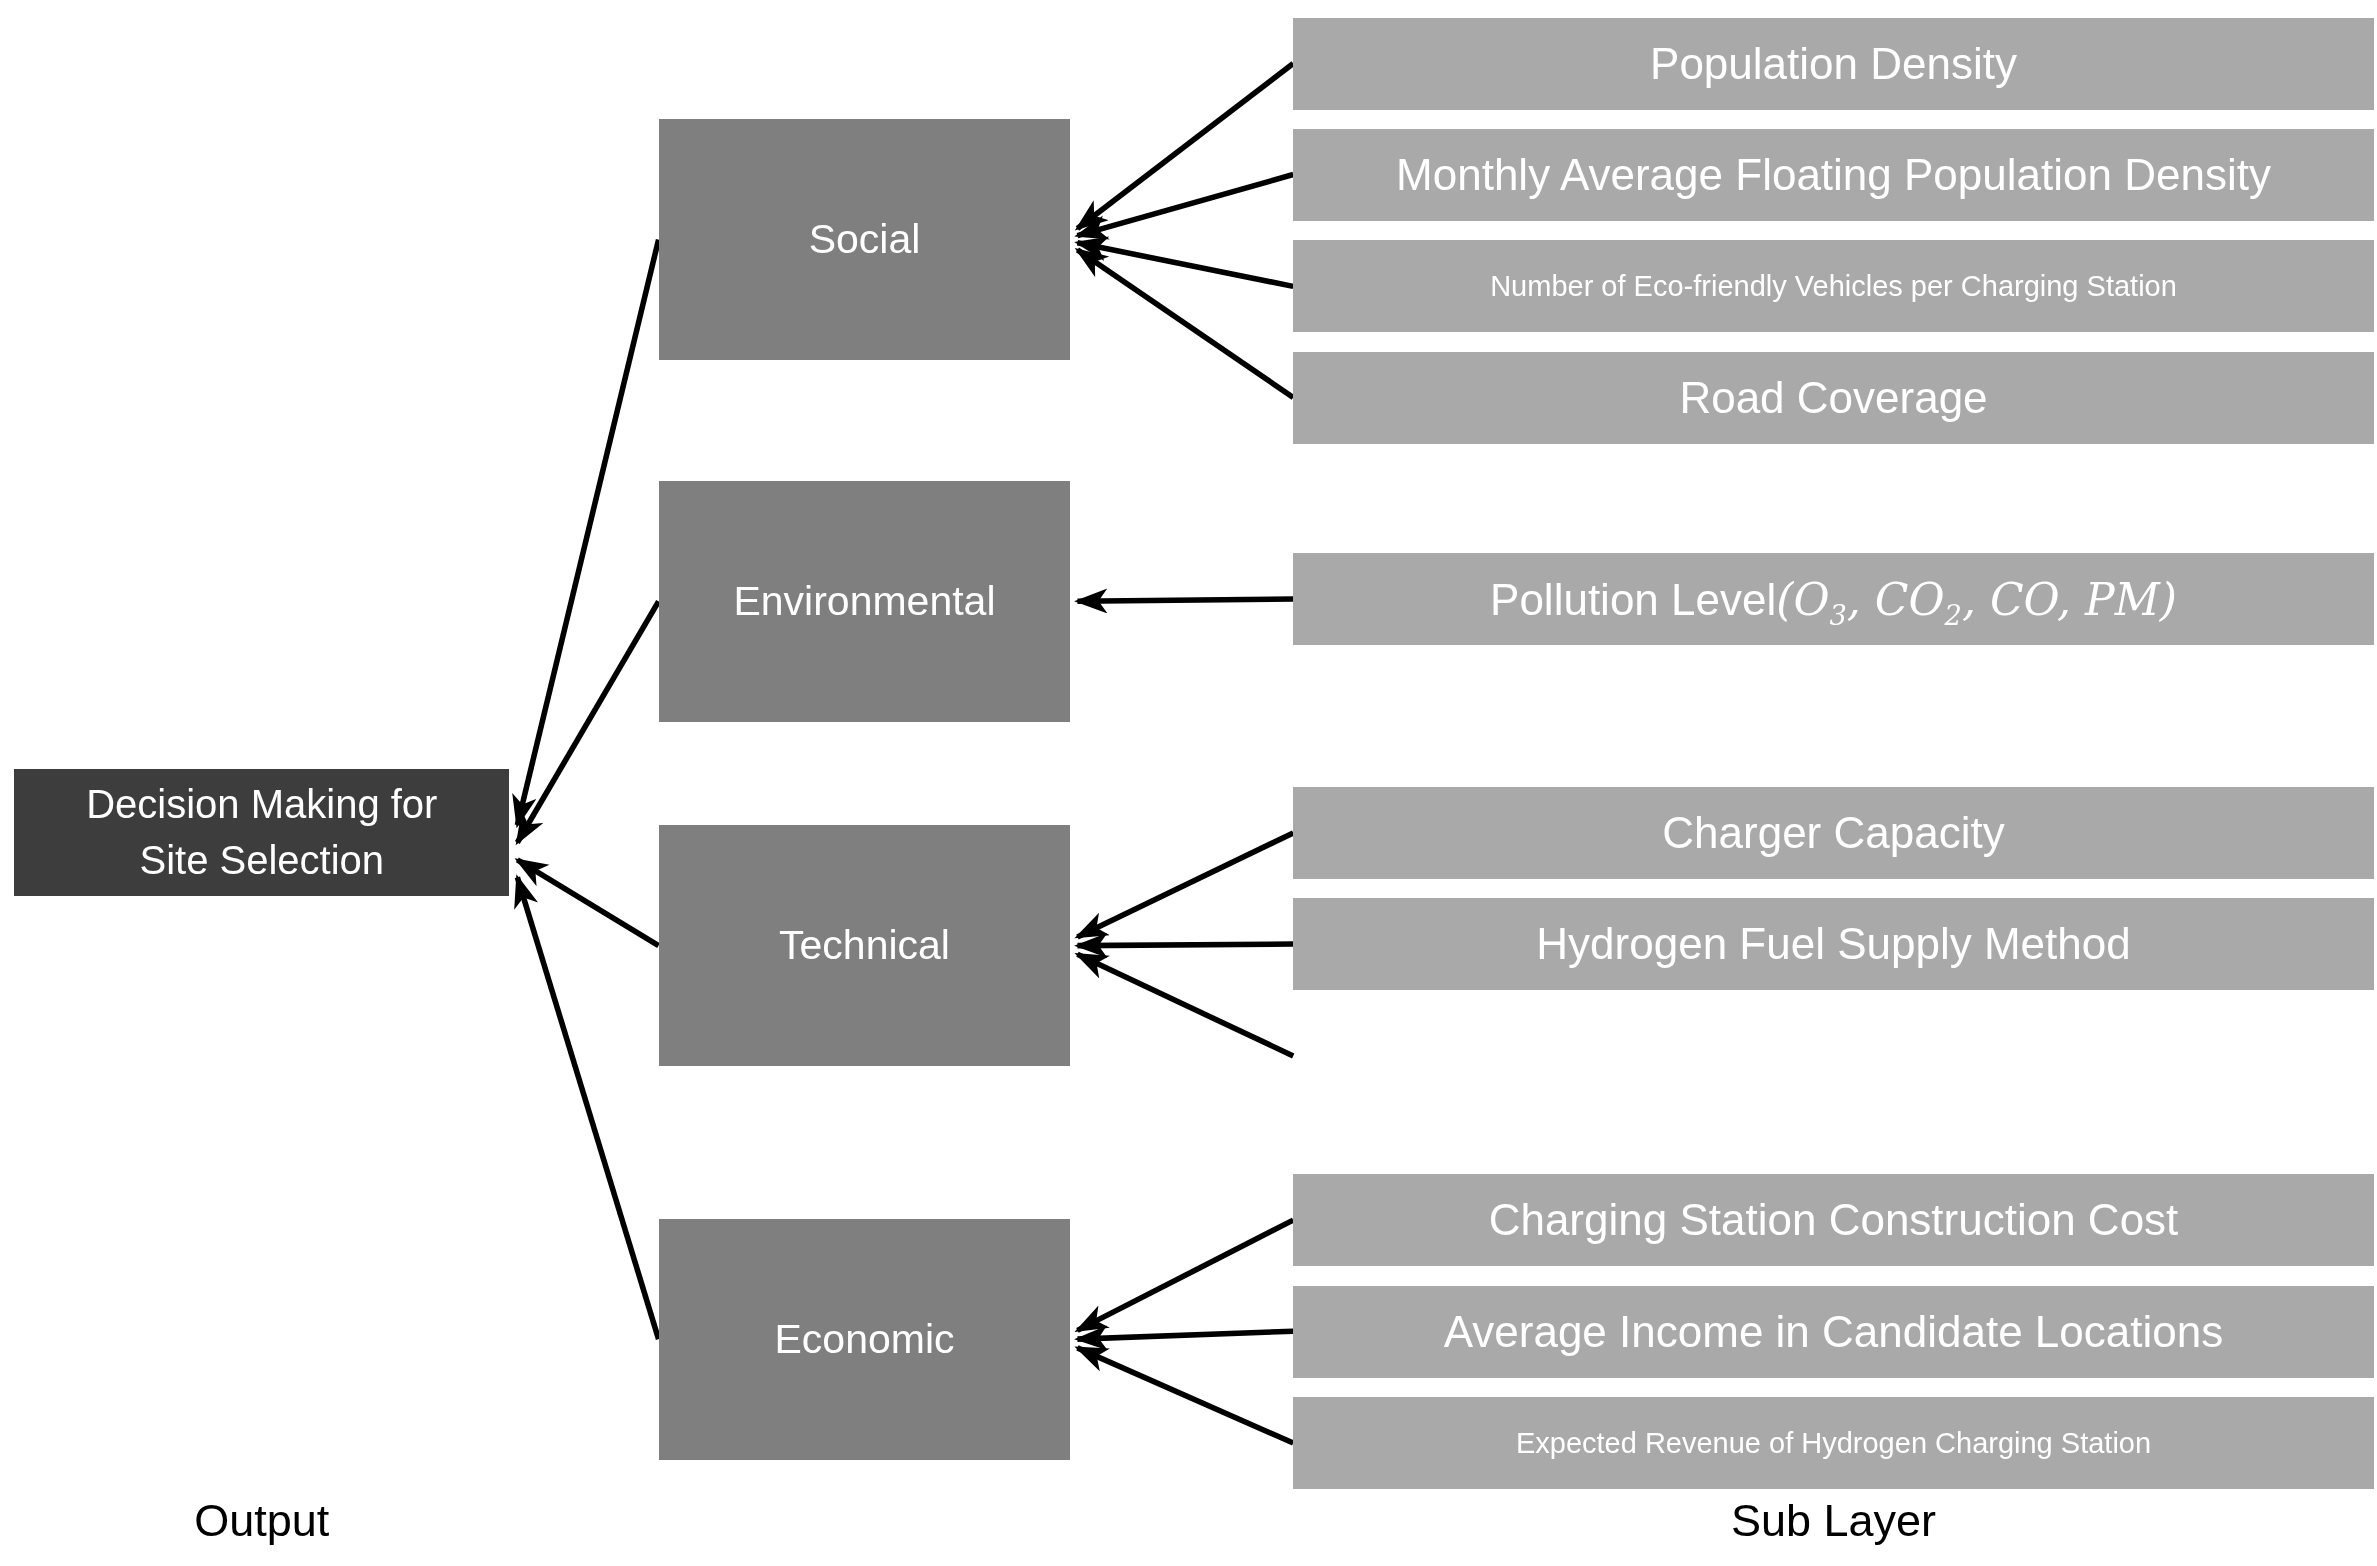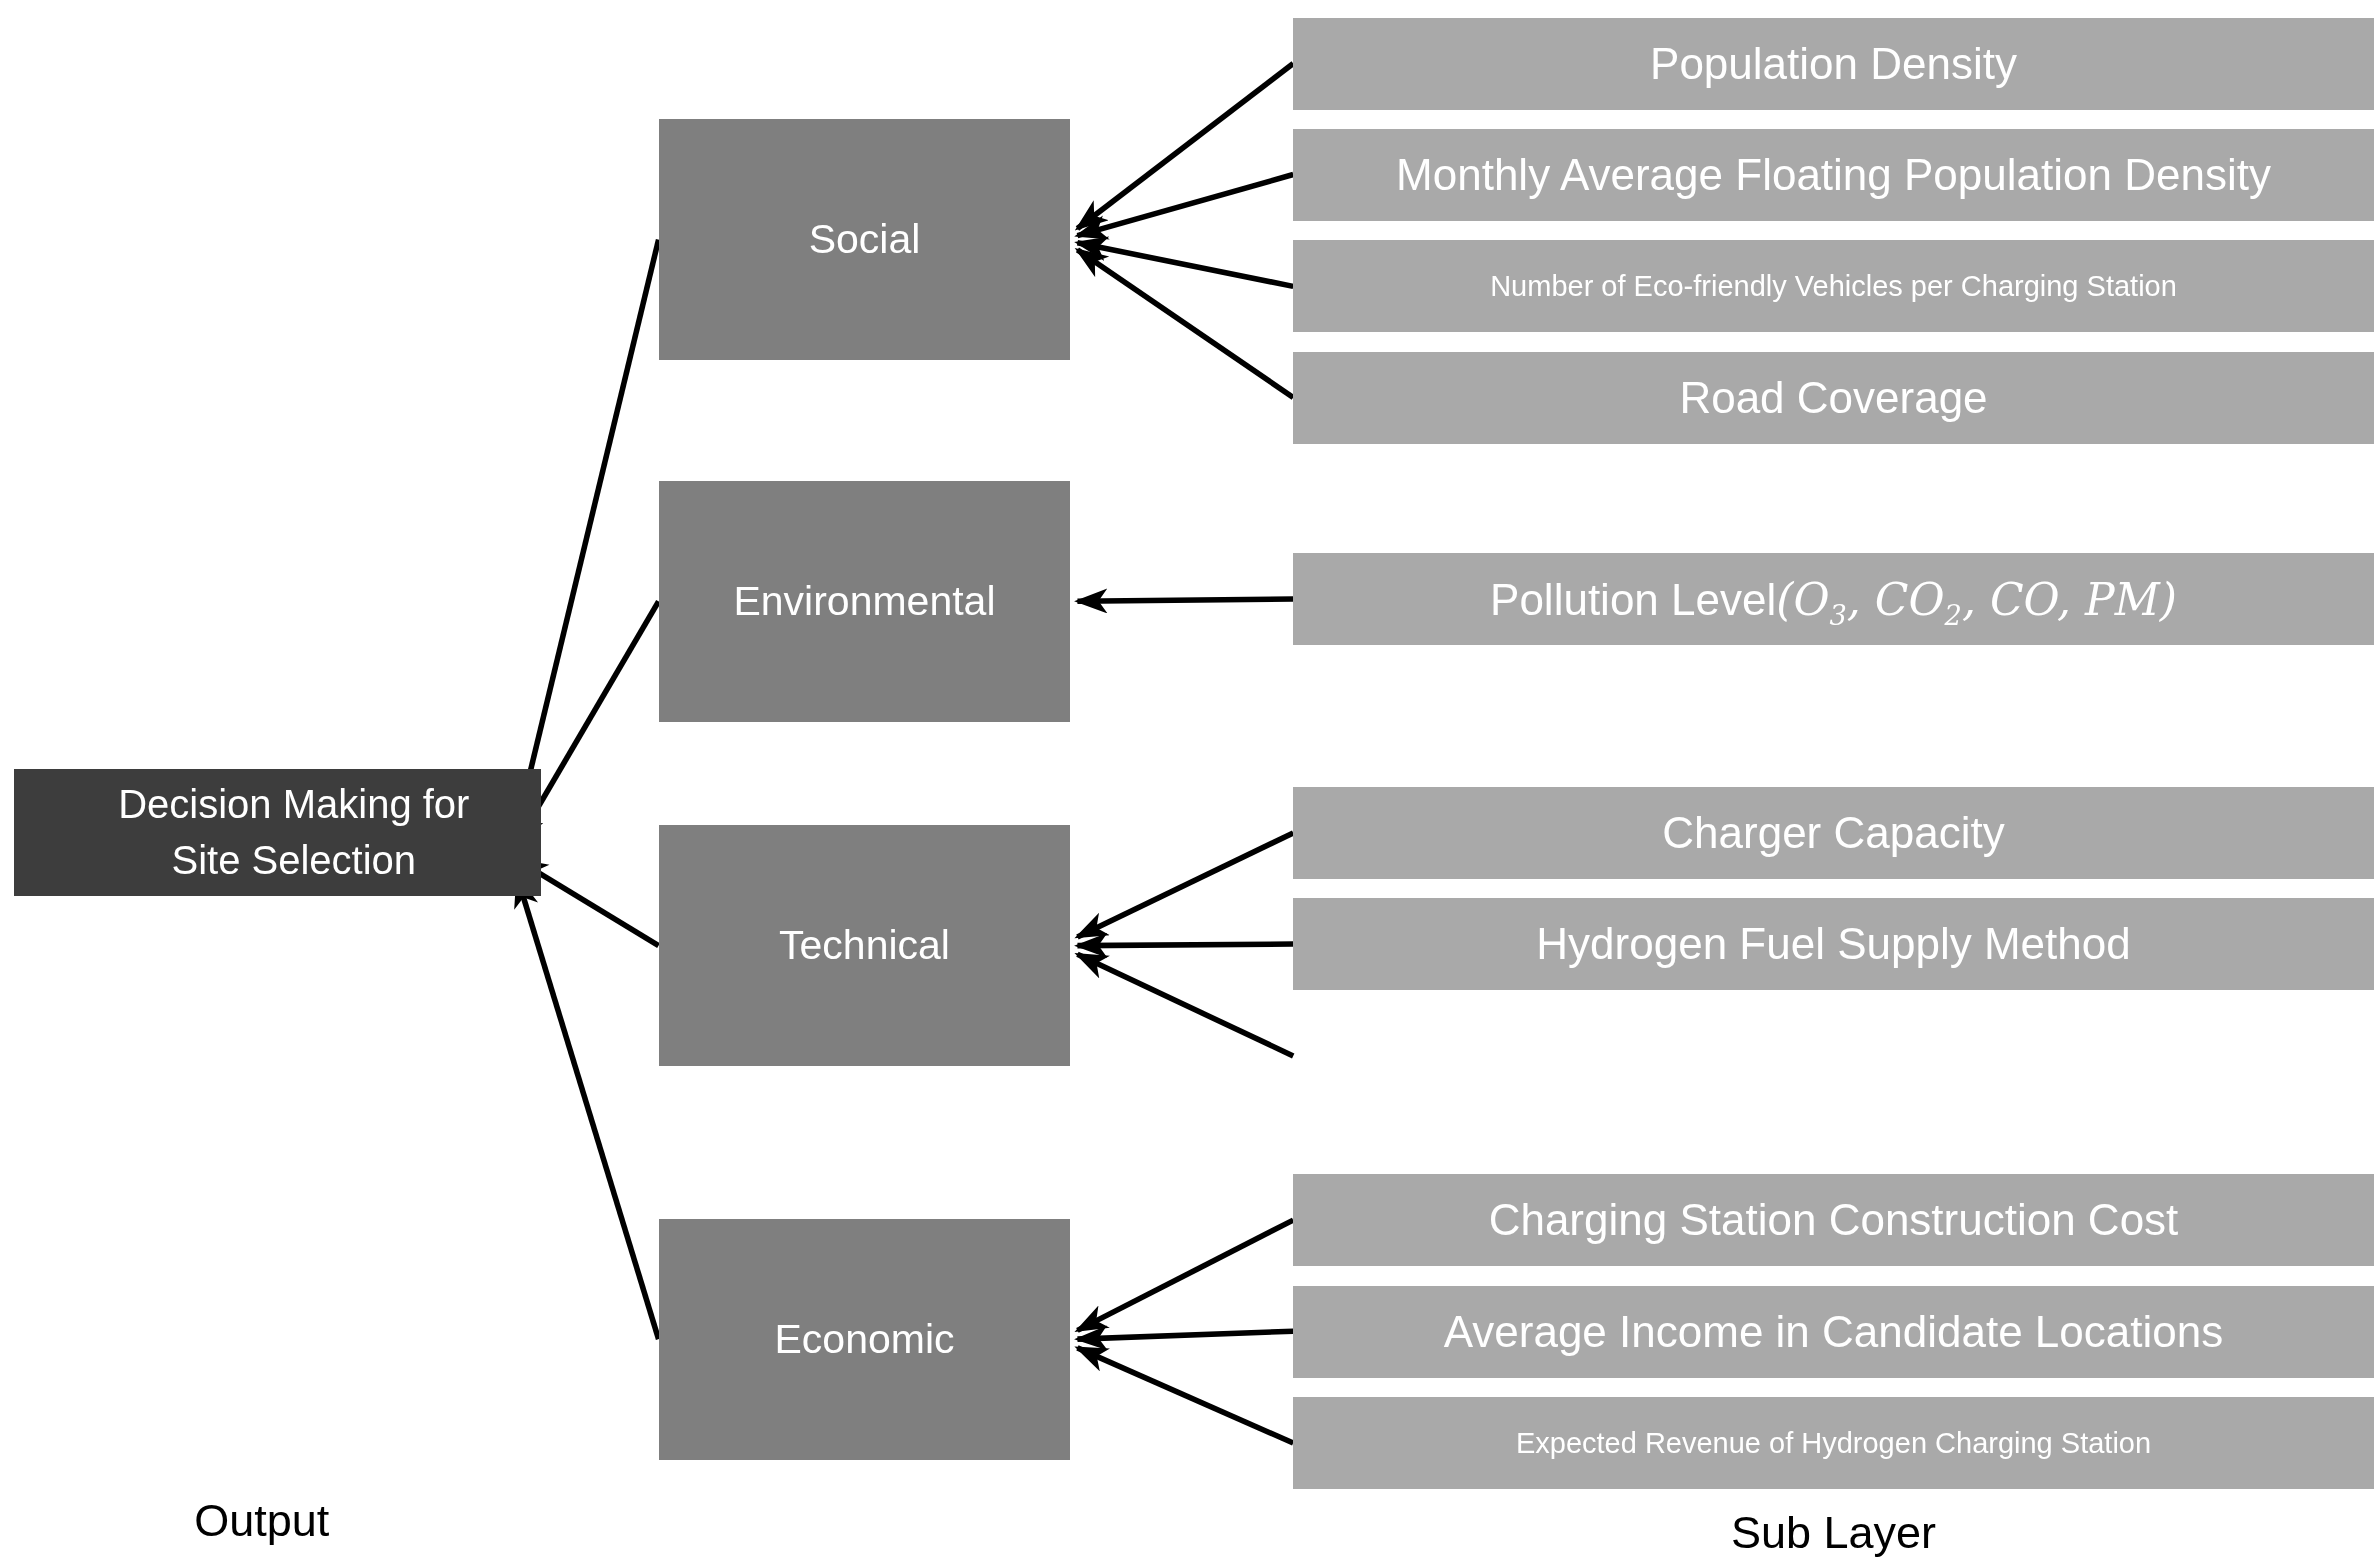--- a/index.html
+++ b/index.html
@@ -13,21 +13,21 @@
   #arrow-layer{position:absolute;left:0;top:0;width:2377px;height:1566px;}
   .box{
     position:absolute;
     display:flex;align-items:center;justify-content:center;
     text-align:center;
     color:#ffffff;
   }
   #output-box{
     left:14.3px;top:769px;width:495px;height:127px;
     background:#3d3d3d;
-    font-size:40px;line-height:1.38;padding-left:32px;
+    font-size:40px;line-height:1.38;
   }
   .upper-box{
     left:659px;width:411px;height:241px;
     background:#7f7f7f;
     font-size:41px;
   }
   .sub-bar{
     position:absolute;
     left:1293px;width:1081px;height:92px;
     background:#a9a9a9;
@@ -38,21 +38,21 @@
   .sub-bar.small{font-size:29px;justify-content:center;}
   .mi{font-family:"DejaVu Serif", serif;font-style:italic;}
   sub.mi{font-size:0.62em;line-height:0;}
   .col-label{
     position:absolute;top:1495px;height:51px;
     display:flex;align-items:center;justify-content:center;
     color:#000000;font-size:45px;
   }
   #label-output{left:14.3px;width:495px;}
   #label-upper{left:659px;width:411px;}
-  #label-sub{left:1293px;width:1081px;margin-top:12px;}
+  #label-sub{left:1293px;width:1081px;}
 </style>
 </head>
 <body>
 
 <div id="canvas">
 
   <svg id="arrow-layer" viewBox="0 0 2996 1974" xmlns="http://www.w3.org/2000/svg">
     <defs>
       <marker id="ah" markerWidth="6" markerHeight="5" refX="5.4" refY="2.25" orient="auto" markerUnits="strokeWidth">
         <path d="M0,0 L6,2.25 L0,4.5 L1.6,2.25 Z" fill="#000000"></path>

